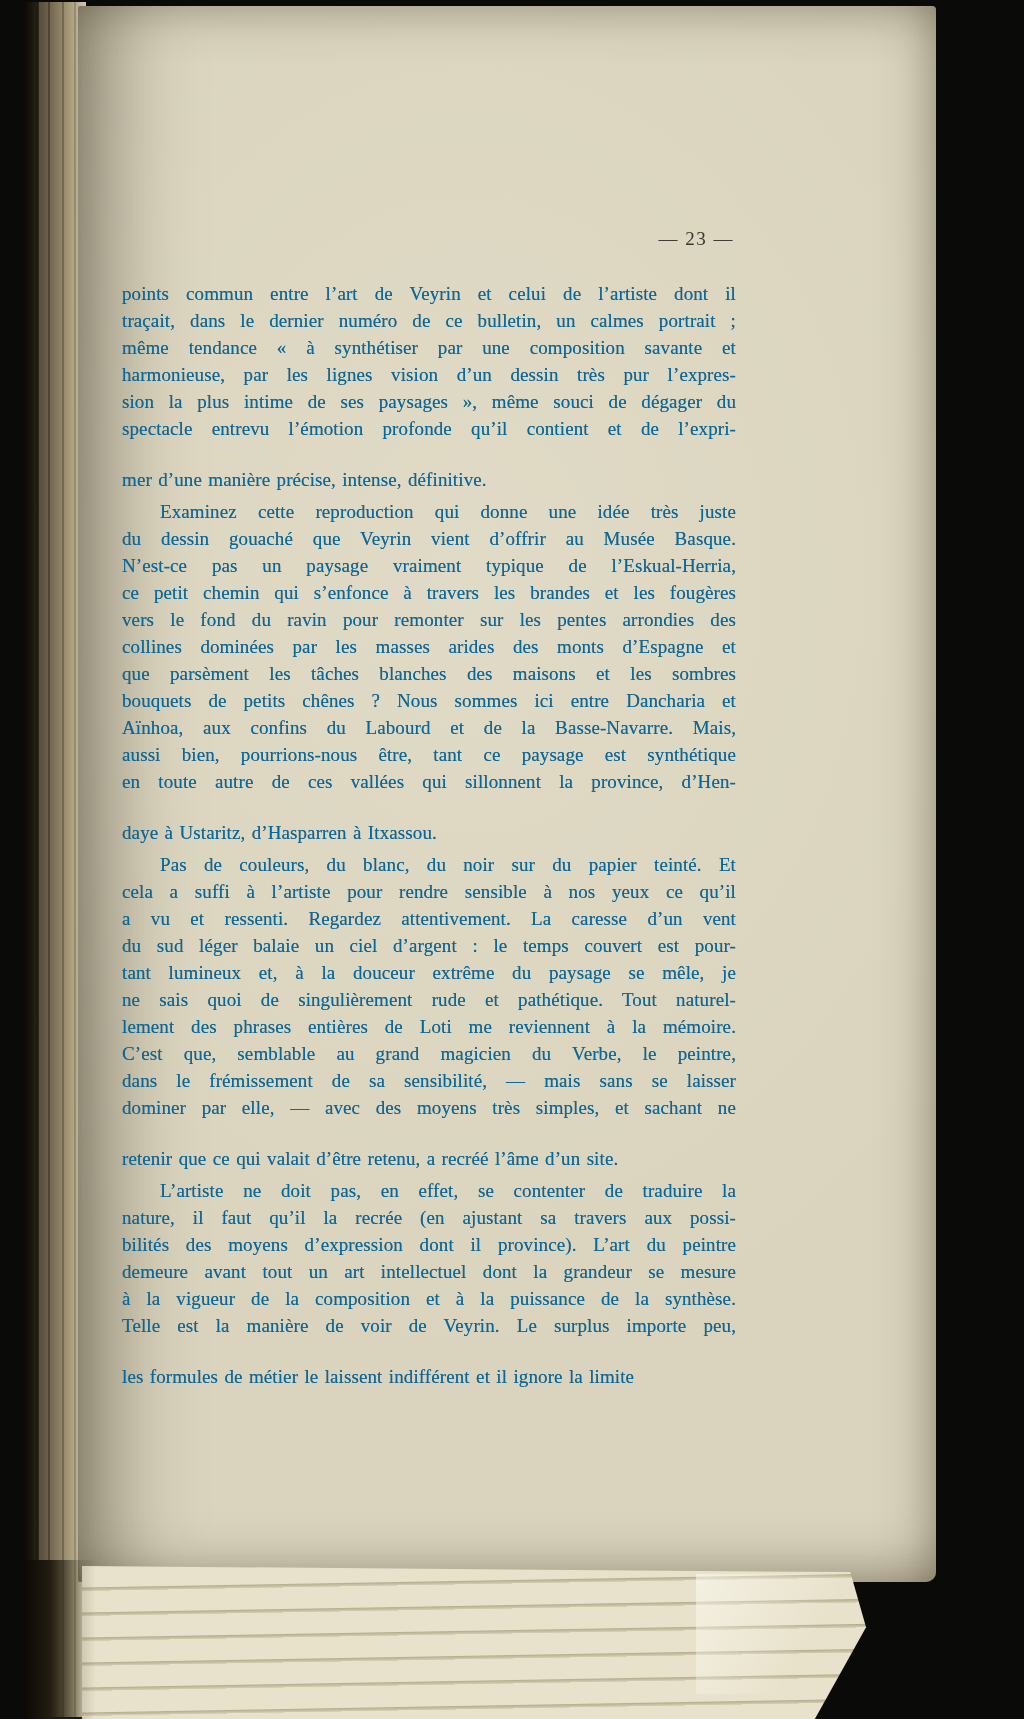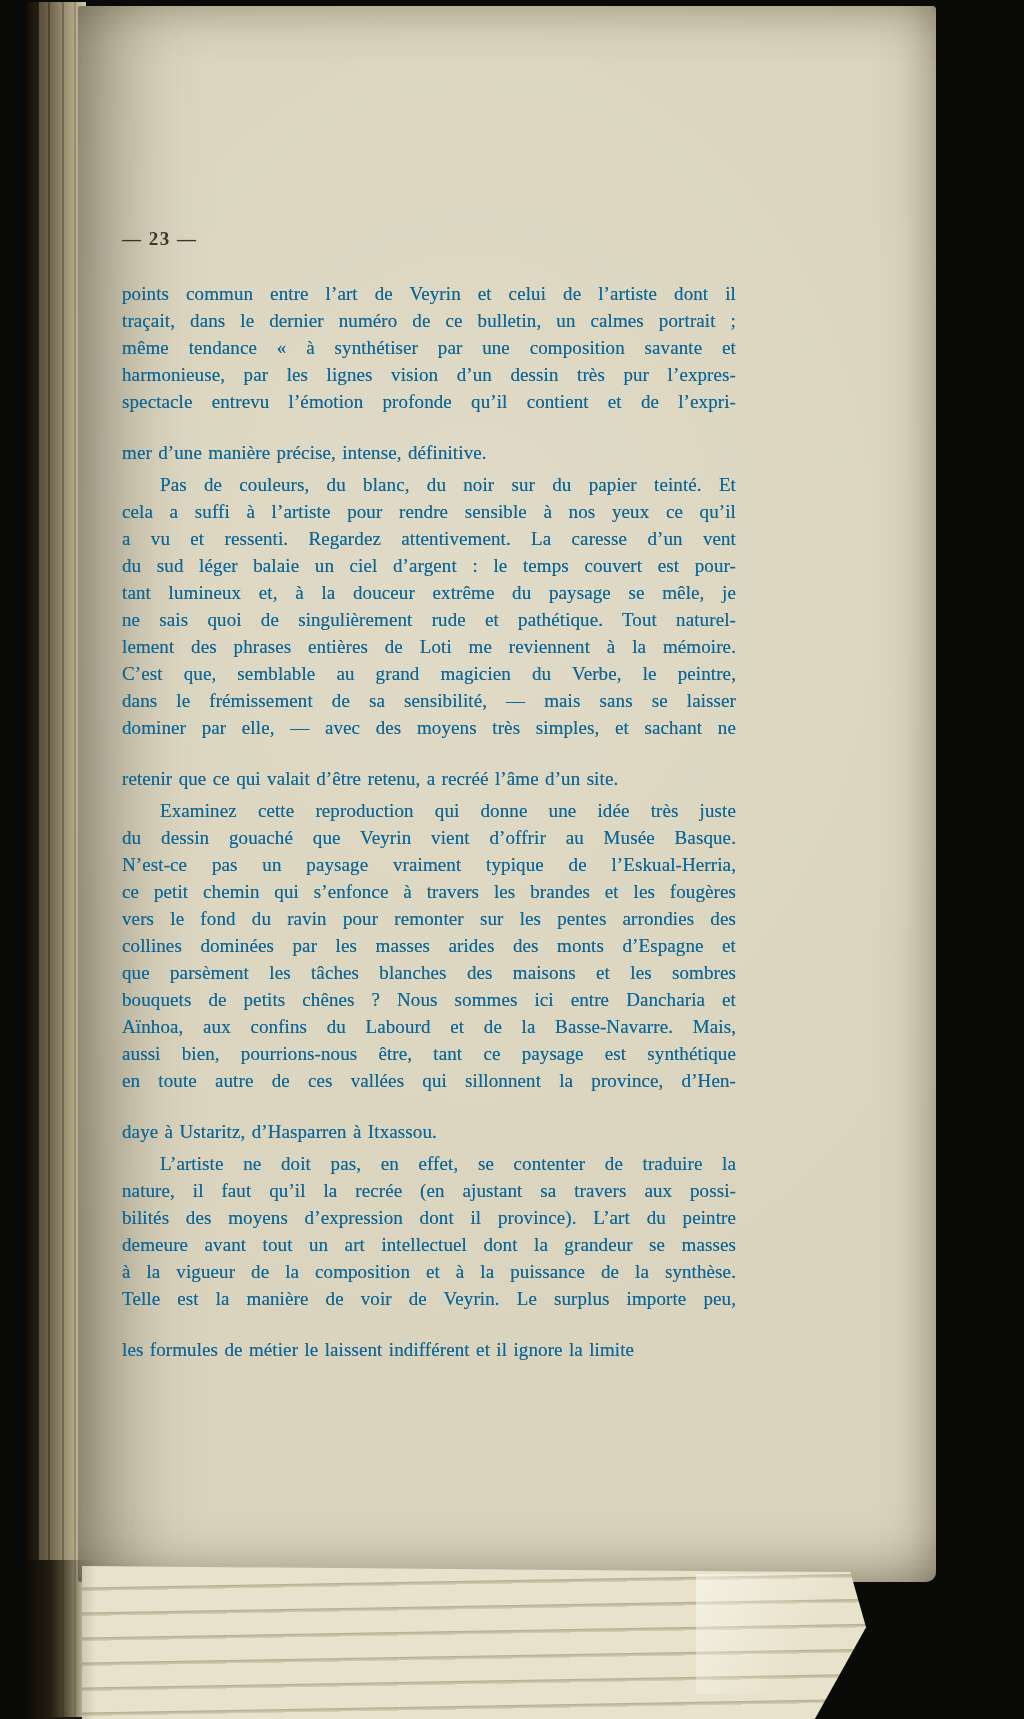--- a/index.html
+++ b/index.html
@@ -62,25 +62,24 @@
     background: radial-gradient(ellipse 120% 85% at 46% 36%,
       rgba(255, 252, 240, 0.16), rgba(0, 0, 0, 0) 62%);
     pointer-events: none;
   }
 
   .page-number {
     position: absolute;
     left: 44px;
     top: 222px;
     width: 612px;
-    text-align: left;
+    text-align: right;
     font-size: 19px;
     letter-spacing: 1.5px;
     color: #3a362c;
-    font-weight: bold;
   }
 
   .text-block {
     position: absolute;
     left: 44px;
     top: 274px;
     width: 614px;
     font-size: 19px;
     line-height: 27px;
     color: #0369a1;
@@ -145,55 +144,56 @@
     <div class="vignette"></div>
 
     <div class="page-number">— 23 —</div>
 
     <div class="text-block" id="text-block">
         <div class="para">
           <div class="line">points commun entre l’art de Veyrin et celui de l’artiste dont il</div>
           <div class="line">traçait, dans le dernier numéro de ce bulletin, un calmes portrait ;</div>
           <div class="line">même tendance « à synthétiser par une composition savante et</div>
           <div class="line">harmonieuse, par les lignes vision d’un dessin très pur l’expres-</div>
+          <div class="line">sion la plus intime de ses paysages », même souci de dégager du</div>
           <div class="line">spectacle entrevu l’émotion profonde qu’il contient et de l’expri-</div>
           <div class="line last">mer d’une manière précise, intense, définitive.</div>
-        </div>
-        <div class="para indent">
-          <div class="line">Pas de couleurs, du blanc, du noir sur du papier teinté. Et</div>
-          <div class="line">cela a suffi à l’artiste pour rendre sensible à nos yeux ce qu’il</div>
-          <div class="line">a vu et ressenti. Regardez attentivement. La caresse d’un vent</div>
-          <div class="line">du sud léger balaie un ciel d’argent : le temps couvert est pour-</div>
-          <div class="line">tant lumineux et, à la douceur extrême du paysage se mêle, je</div>
-          <div class="line">ne sais quoi de singulièrement rude et pathétique. Tout naturel-</div>
-          <div class="line">lement des phrases entières de Loti me reviennent à la mémoire.</div>
-          <div class="line">C’est que, semblable au grand magicien du Verbe, le peintre,</div>
-          <div class="line">dans le frémissement de sa sensibilité, — mais sans se laisser</div>
-          <div class="line">dominer par elle, — avec des moyens très simples, et sachant ne</div>
-          <div class="line last">retenir que ce qui valait d’être retenu, a recréé l’âme d’un site.</div>
         </div>
         <div class="para indent">
           <div class="line">Examinez cette reproduction qui donne une idée très juste</div>
           <div class="line">du dessin gouaché que Veyrin vient d’offrir au Musée Basque.</div>
           <div class="line">N’est-ce pas un paysage vraiment typique de l’Eskual-Herria,</div>
           <div class="line">ce petit chemin qui s’enfonce à travers les brandes et les fougères</div>
           <div class="line">vers le fond du ravin pour remonter sur les pentes arrondies des</div>
           <div class="line">collines dominées par les masses arides des monts d’Espagne et</div>
           <div class="line">que parsèment les tâches blanches des maisons et les sombres</div>
           <div class="line">bouquets de petits chênes ? Nous sommes ici entre Dancharia et</div>
           <div class="line">Aïnhoa, aux confins du Labourd et de la Basse-Navarre. Mais,</div>
           <div class="line">aussi bien, pourrions-nous être, tant ce paysage est synthétique</div>
           <div class="line">en toute autre de ces vallées qui sillonnent la province, d’Hen-</div>
           <div class="line last">daye à Ustaritz, d’Hasparren à Itxassou.</div>
         </div>
         <div class="para indent">
+          <div class="line">Pas de couleurs, du blanc, du noir sur du papier teinté. Et</div>
+          <div class="line">cela a suffi à l’artiste pour rendre sensible à nos yeux ce qu’il</div>
+          <div class="line">a vu et ressenti. Regardez attentivement. La caresse d’un vent</div>
+          <div class="line">du sud léger balaie un ciel d’argent : le temps couvert est pour-</div>
+          <div class="line">tant lumineux et, à la douceur extrême du paysage se mêle, je</div>
+          <div class="line">ne sais quoi de singulièrement rude et pathétique. Tout naturel-</div>
+          <div class="line">lement des phrases entières de Loti me reviennent à la mémoire.</div>
+          <div class="line">C’est que, semblable au grand magicien du Verbe, le peintre,</div>
+          <div class="line">dans le frémissement de sa sensibilité, — mais sans se laisser</div>
+          <div class="line">dominer par elle, — avec des moyens très simples, et sachant ne</div>
+          <div class="line last">retenir que ce qui valait d’être retenu, a recréé l’âme d’un site.</div>
+        </div>
+        <div class="para indent">
           <div class="line">L’artiste ne doit pas, en effet, se contenter de traduire la</div>
           <div class="line">nature, il faut qu’il la recrée (en ajustant sa travers aux possi-</div>
           <div class="line">bilités des moyens d’expression dont il province). L’art du peintre</div>
-          <div class="line">demeure avant tout un art intellectuel dont la grandeur se masses</div>
+          <div class="line">demeure avant tout un art intellectuel dont la grandeur se mesure</div>
           <div class="line">à la vigueur de la composition et à la puissance de la synthèse.</div>
           <div class="line">Telle est la manière de voir de Veyrin. Le surplus importe peu,</div>
           <div class="line last">les formules de métier le laissent indifférent et il ignore la limite</div>
         </div>
       </div>
   </div>
 
   <div class="bottom-stack">
     <div class="stack-highlight"></div>
   </div>

